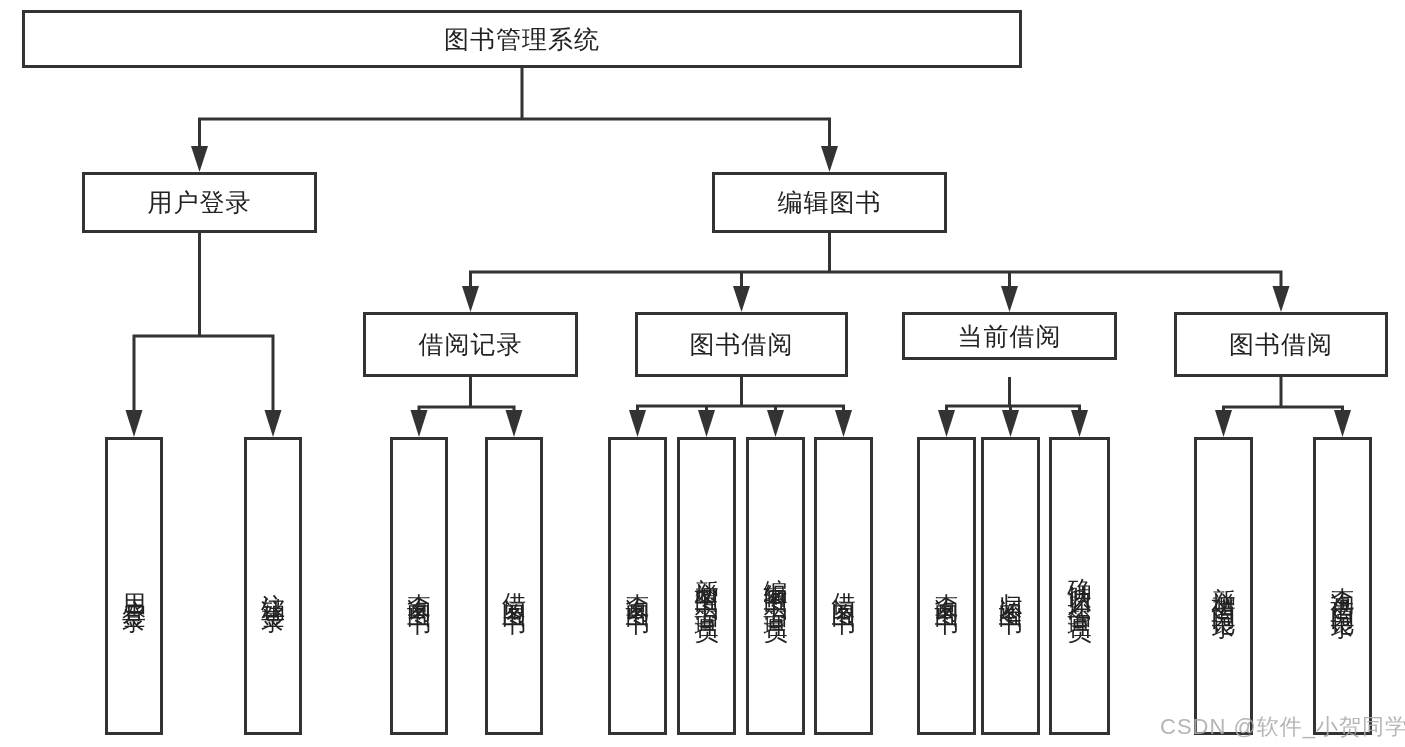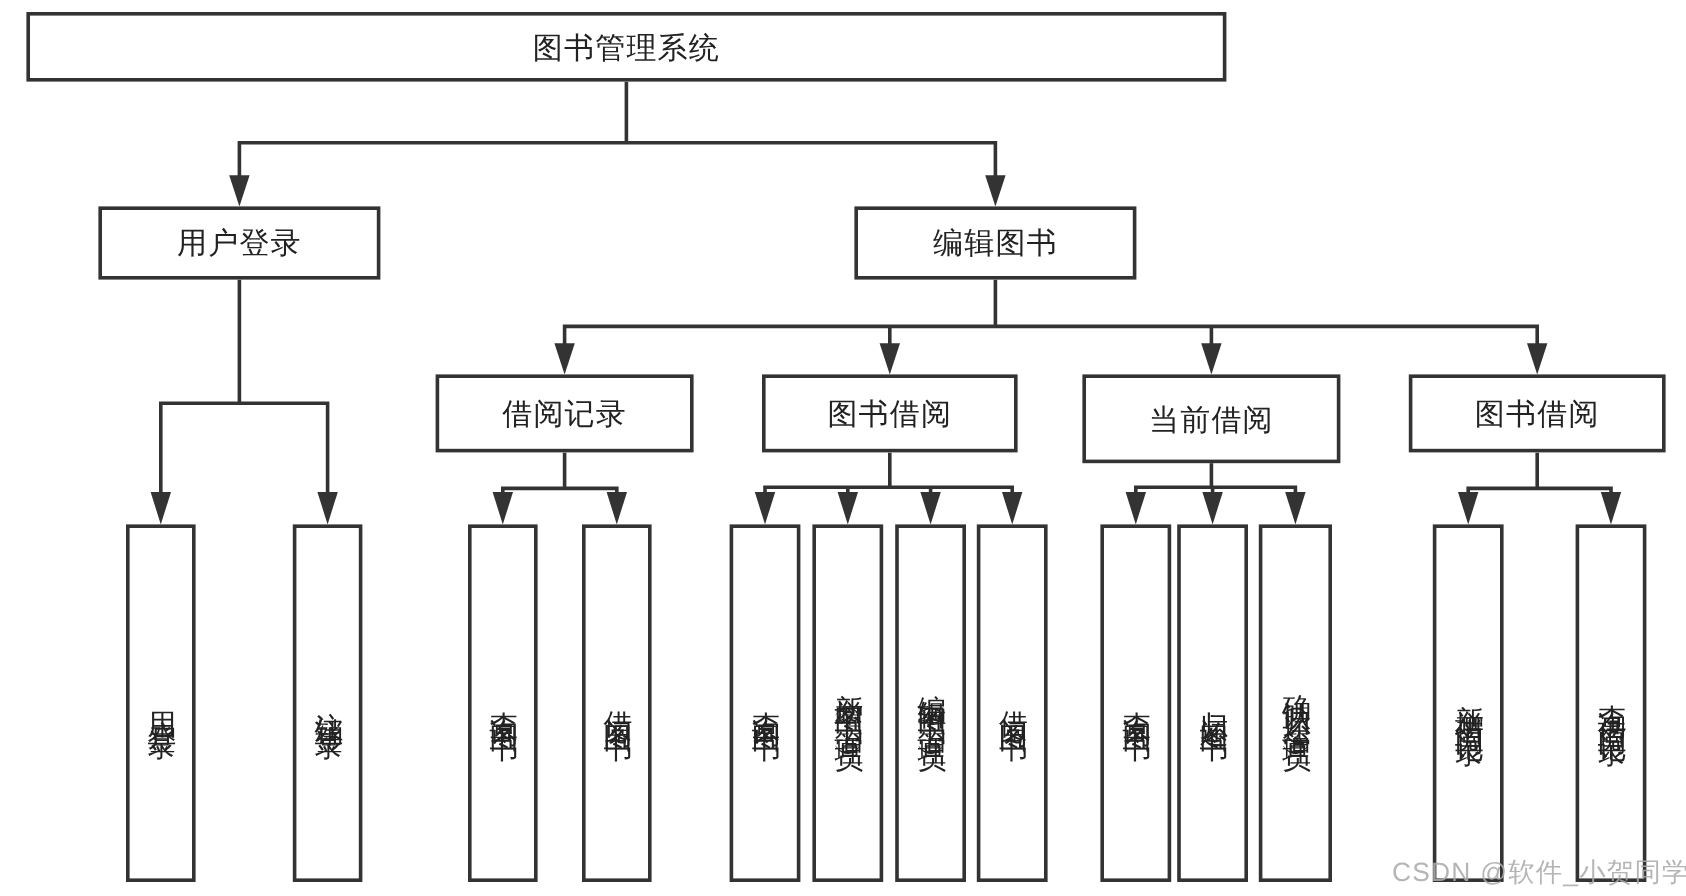--- a/index.html
+++ b/index.html
@@ -107,21 +107,21 @@
     </g>
   </svg>
 
   <div class="node hbox" style="left:22px; top:10px; width:1000px; height:58px;">图书管理系统</div>
 
   <div class="node hbox" style="left:82px; top:172px; width:235px; height:61px;">用户登录</div>
   <div class="node hbox" style="left:712px; top:172px; width:235px; height:61px;">编辑图书</div>
 
   <div class="node hbox" style="left:363px; top:312px; width:215px; height:65px;">借阅记录</div>
   <div class="node hbox" style="left:635px; top:312px; width:213px; height:65px;">图书借阅</div>
-  <div class="node hbox" style="left:902px; top:312px; width:215px; height:74px;">当前借阅</div>
+  <div class="node hbox" style="left:902px; top:312px; width:215px; height:48px;">当前借阅</div>
   <div class="node hbox" style="left:1174px; top:312px; width:214px; height:65px;">图书借阅</div>
 
   <div class="node vbox" style="left:105px; top:437px; width:58px; height:298px;">用户登录</div>
   <div class="node vbox" style="left:244px; top:437px; width:58px; height:298px;">注销登录</div>
 
   <div class="node vbox" style="left:390px; top:437px; width:58px; height:298px;">查询图书</div>
   <div class="node vbox" style="left:485px; top:437px; width:58px; height:298px;">借阅图书</div>
 
   <div class="node vbox" style="left:608px; top:437px; width:59px; height:298px;">查询图书</div>
   <div class="node vbox" style="left:677px; top:437px; width:59px; height:298px;">新增图书（管理员）</div>

